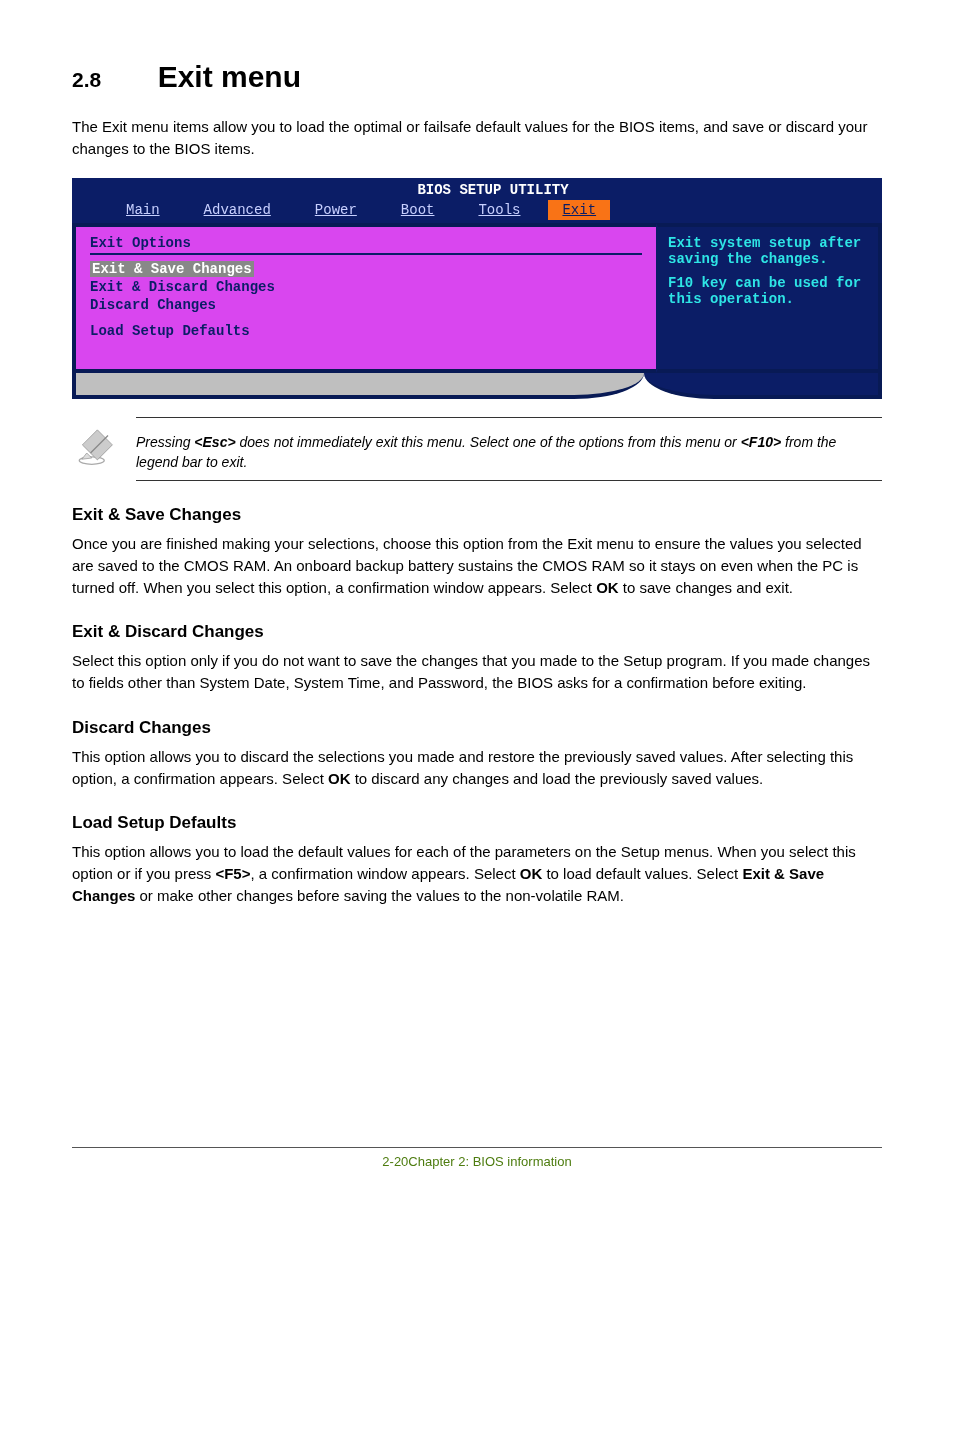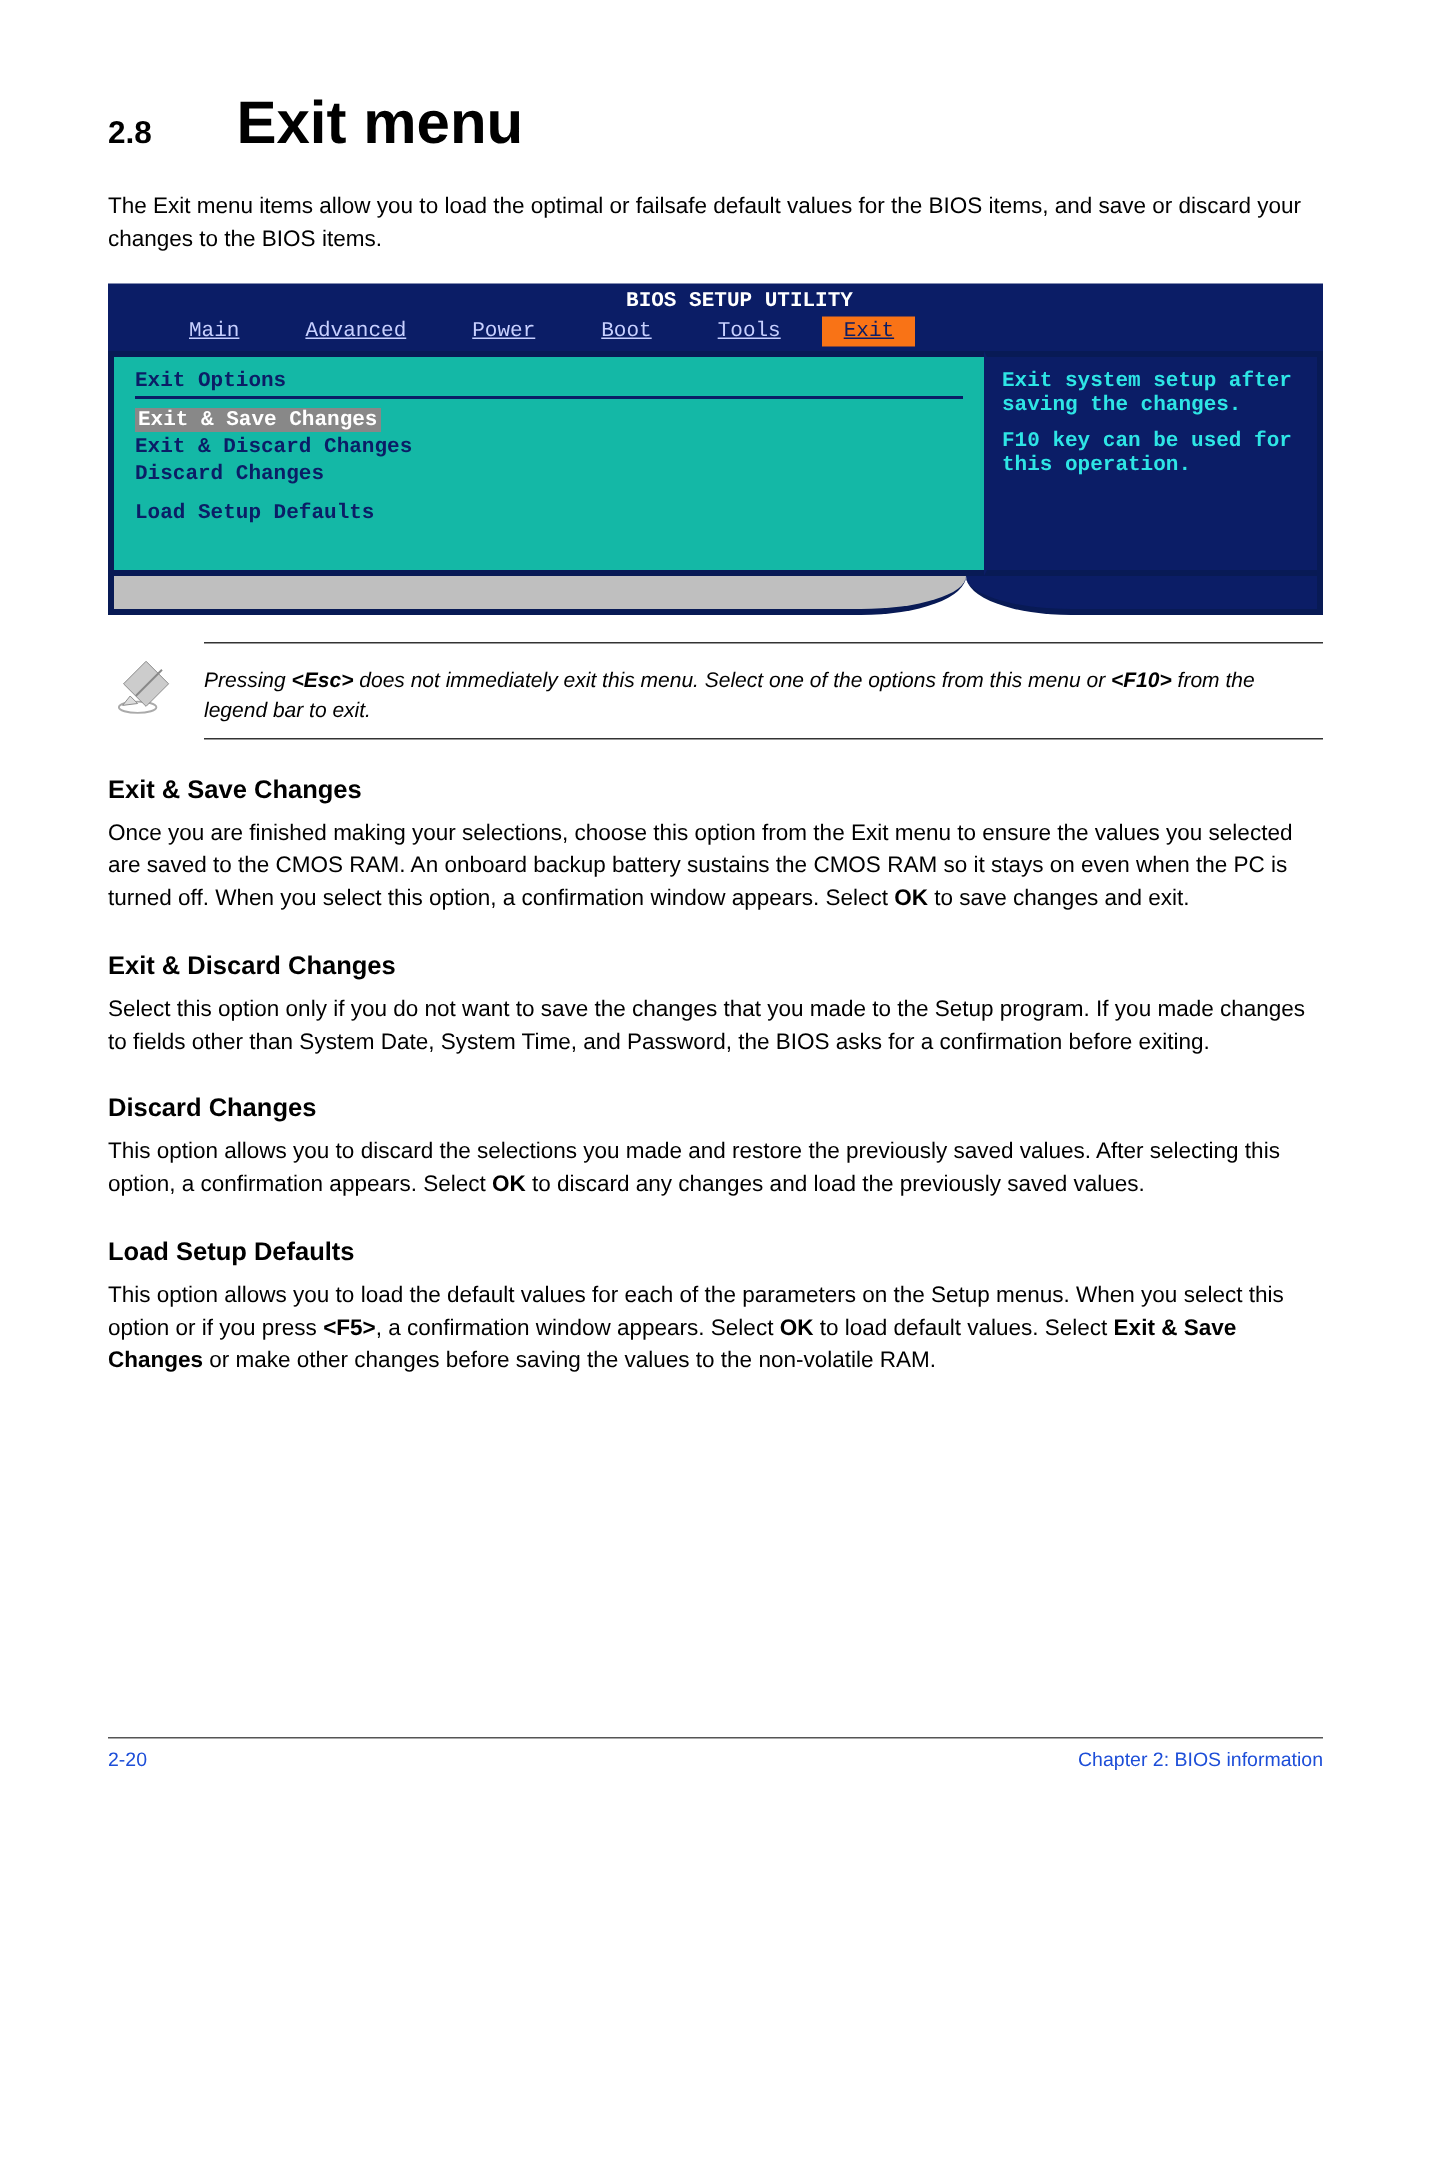--- a/index.html
+++ b/index.html
@@ -1,21 +1,21 @@
 <!DOCTYPE html>
 <html><head>
 <meta charset="utf-8">
 <style>
   * { box-sizing: border-box; margin: 0; padding: 0; }
   html, body { width: 954px; background: #fff; font-family: Arial, Helvetica, sans-serif; color: #000; }
   body { padding: 60px 72px 40px 72px; }
 
   .sec-title { margin-bottom: 22px; }
   .sec-num { font-size: 21px; font-weight: bold; display: inline-block; }
-  .sec-name { font-size: 40px; font-weight: bold; display: inline-block; margin-left: 52px; }
+  .sec-name { font-size: 30px; font-weight: bold; display: inline-block; margin-left: 52px; }
 
   .intro { font-size: 15px; line-height: 1.45; margin-bottom: 18px; }
 
   
   .bios-wrap { margin-bottom: 18px; }
   .bios-menubar {
     background: #0b1d66; color: #fff; font-family: "Courier New", monospace;
     font-size: 14px; line-height: 20px; text-align: center; font-weight: bold;
     padding-top: 2px;
     padding-left: 32px;
@@ -28,21 +28,21 @@
     padding: 0 22px; text-decoration: underline; color: #c8d0ff;
   }
   .bios-tabs span.active {
     background: #f97316; color: #0b1d66; text-decoration: underline;
     padding: 0 14px; margin: 0 6px;
   }
   .bios-body {
     display: flex; font-family: "Courier New", monospace; font-size: 14px;
   }
   .bios-left {
-    flex: 1 1 auto; background: #14b8a6; color: #0b1d66;
+    flex: 1 1 auto; background: #d946ef; color: #0b1d66;
     border: 4px solid #081a55; border-right: none; padding: 8px 14px 0 14px;
     position: relative; min-height: 150px;
   }
   .bios-left .section-title {
     font-weight: bold; color: #0b1d66; padding-bottom: 2px;
     border-bottom: 2px solid #0b1d66; margin-bottom: 6px; width: 100%;
   }
   .bios-left .sel {
     background: #888; color: #fff; display: inline-block; padding: 0 2px;
   }
@@ -72,21 +72,21 @@
   .note-icon svg { width: 40px; height: 40px; }
   .note-text { font-size: 14px; line-height: 1.45; flex: 1; padding-top: 4px; }
   .note-sep { border: none; border-top: 1px solid #333; margin: 4px 0 0 64px; }
   .note-sep-top { border: none; border-top: 1px solid #333; margin: 0 0 4px 64px; }
 
   
   h3.sub { font-size: 17px; font-weight: bold; margin-top: 24px; margin-bottom: 8px; }
   p.body { font-size: 15px; line-height: 1.45; margin-bottom: 6px; }
 
   
-  .footer { display: flex; justify-content: space-between; font-size: 13px; color: #1d4ed8;
+  .footer { display: flex; justify-content: center; font-size: 13px; color: #4d7c0f;
             margin-top: 240px; border-top: 1px solid #555; padding-top: 6px; }
 </style>
 </head>
 <body>
 
 <div class="sec-title">
   <span class="sec-num">2.8</span>
   <span class="sec-name">Exit menu</span>
 </div>
 

